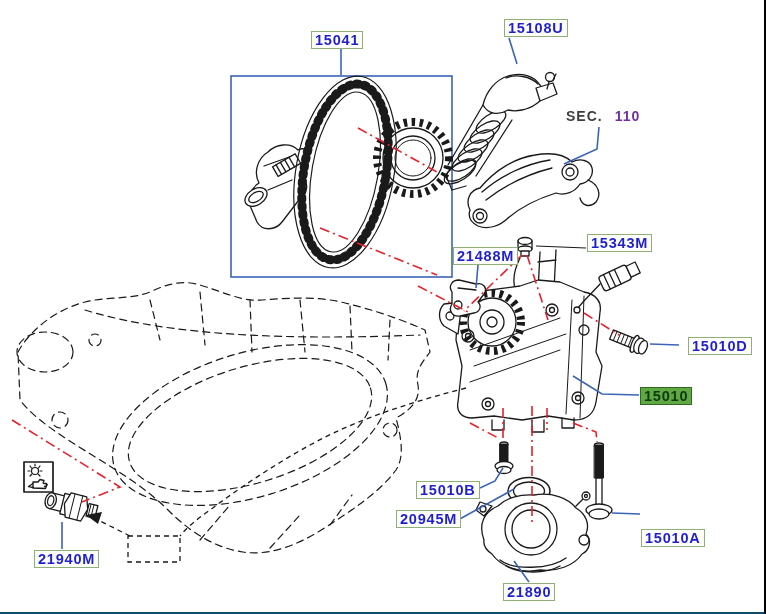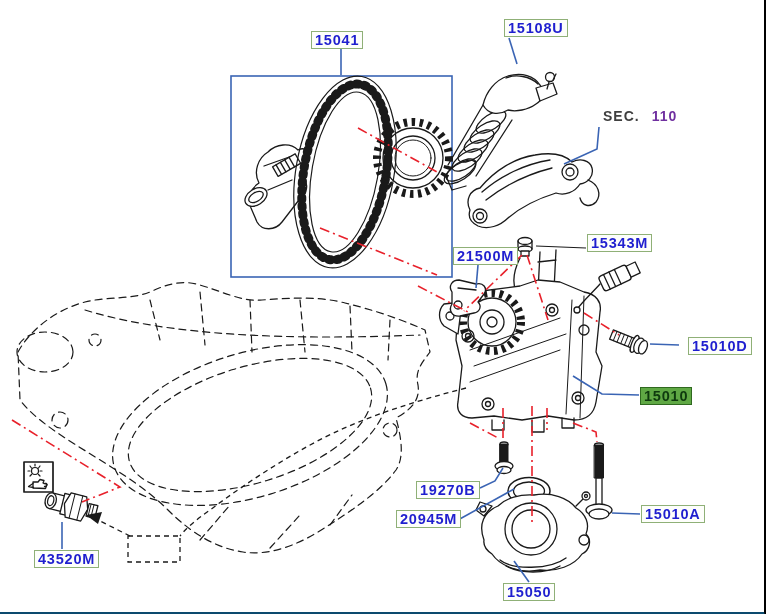--- a/index.html
+++ b/index.html
@@ -34,21 +34,21 @@
   .part-label{
     position:absolute;font-size:14.5px;font-weight:bold;letter-spacing:.8px;
     color:var(--label-text);background:#fdfefb;border:1px solid var(--label-border);
     padding:0 3px;line-height:16px;white-space:nowrap;cursor:pointer;
   }
   .part-label.selected{
     background:var(--highlight-green);border-color:var(--highlight-border);color:var(--highlight-text);
   }
   .sec-ref{
     position:absolute;font-size:14px;font-weight:bold;letter-spacing:1px;
-    color:var(--sec-text);white-space:nowrap;margin-left:37px;
+    color:var(--sec-text);white-space:nowrap;
   }
   .sec-ref .secnum{color:var(--sec-number-purple);margin-left:12px;}
 </style>
 </head>
 <body>
 
 <div id="stage">
 
 <svg width="764" height="612" viewBox="0 0 764 612">
 
@@ -263,22 +263,22 @@
     <path class="blackline" d="M586,248 L536,246"></path>
   </g>
 </svg>
 
 <div class="part-label" style="left:311px;top:31px">15041</div>
 <div class="part-label" style="left:504px;top:19px">15108U</div>
 <div class="sec-ref" style="left:566px;top:108px">
   <span>SEC.</span><span class="secnum">110</span>
 </div>
 <div class="part-label" style="left:587px;top:234px">15343M</div>
-<div class="part-label" style="left:453px;top:247px">21500M</div>
+<div class="part-label" style="left:453px;top:247px">21488M</div>
 <div class="part-label" style="left:688px;top:337px">15010D</div>
 <div class="part-label selected" style="left:640px;top:387px">15010</div>
-<div class="part-label" style="left:416px;top:481px">19270B</div>
+<div class="part-label" style="left:416px;top:481px">15010B</div>
 <div class="part-label" style="left:396px;top:510px">20945M</div>
-<div class="part-label" style="left:641px;top:505px">15010A</div>
-<div class="part-label" style="left:503px;top:583px">15050</div>
-<div class="part-label" style="left:34px;top:550px">43520M</div>
+<div class="part-label" style="left:641px;top:529px">15010A</div>
+<div class="part-label" style="left:503px;top:583px">21890</div>
+<div class="part-label" style="left:34px;top:550px">21940M</div>
 
 </div>
 
 </body></html>

